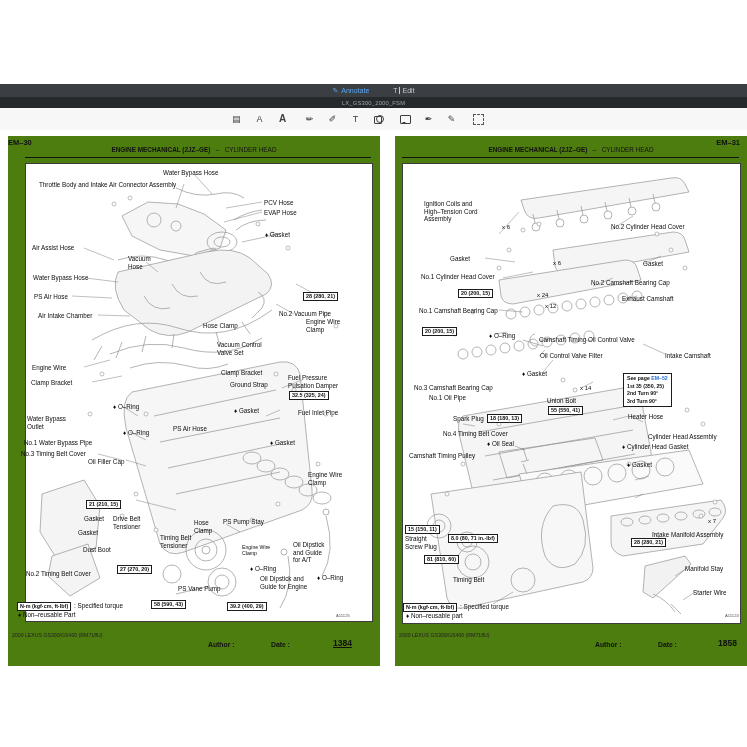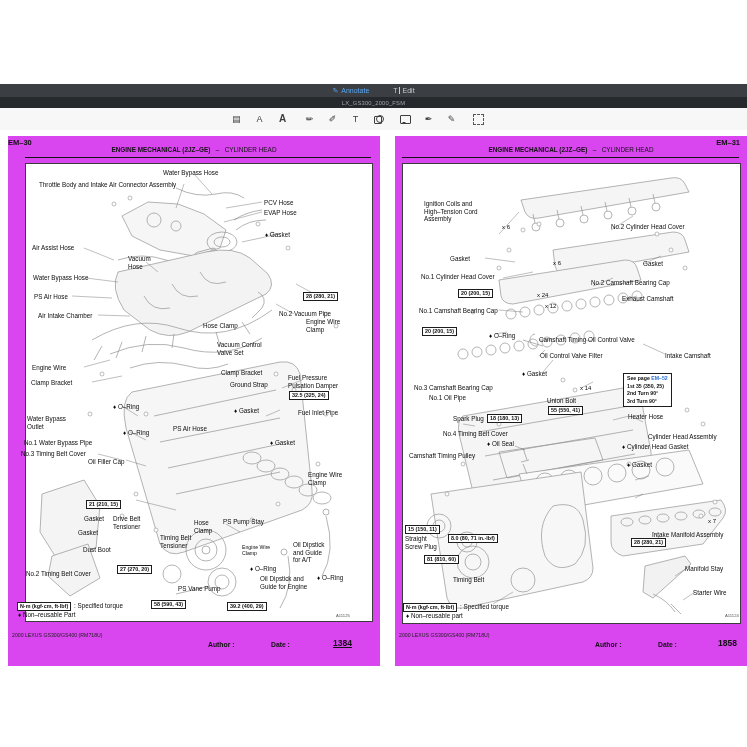--- a/index.html
+++ b/index.html
@@ -24,21 +24,21 @@
         color:#3e3e40;font-size:9px;line-height:1;background:none;border:none;padding:0;}
   .tbtn .g2{font-weight:bold;font-size:10px;}
   .shapes-ico{position:relative;width:10px;height:9px;display:inline-block;}
   .shapes-ico .sq{position:absolute;left:0;top:1px;width:6px;height:6px;border:1px solid #3e3e40;border-radius:1px;}
   .shapes-ico .ci{position:absolute;right:0;top:0;width:6px;height:6px;border:1px solid #3e3e40;border-radius:50%;}
   .note-ico{position:relative;width:9px;height:7px;border:1px solid #3e3e40;border-radius:1px;display:inline-block;}
   .note-ico:after{content:"";position:absolute;left:1px;bottom:-3px;border:2px solid transparent;border-top-color:#3e3e40;}
   .sel-ico{width:9px;height:9px;border:1px dashed #55565a;display:inline-block;}
   
   .canvas{position:absolute;left:0;top:130px;width:747px;height:617px;background:#ffffff;}
-  .page{position:absolute;top:6px;height:530px;background:#d946ef;color:#111;}
+  .page{position:absolute;top:6px;height:530px;background:#4d7c0f;color:#111;}
   .page-left{left:8px;width:372px;}
   .page-right{left:395px;width:352px;}
   .corner{position:absolute;top:2px;font-weight:bold;font-size:7.5px;}
   .page-left .corner{left:0;}
   .page-right .corner{right:7px;}
   .page-header{position:absolute;top:10px;width:100%;text-align:center;font-size:6.4px;white-space:nowrap;}
   .page-header .b{font-weight:bold;}
   .rule{position:absolute;top:21px;height:1px;background:#141414;}
   .page-left .rule{left:17px;width:346px;}
   .page-right .rule{left:7px;width:337px;}

